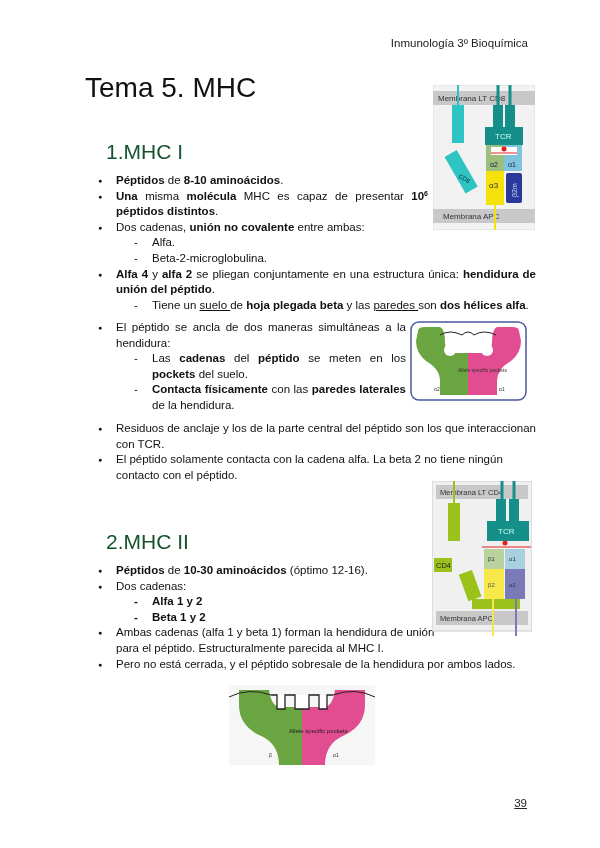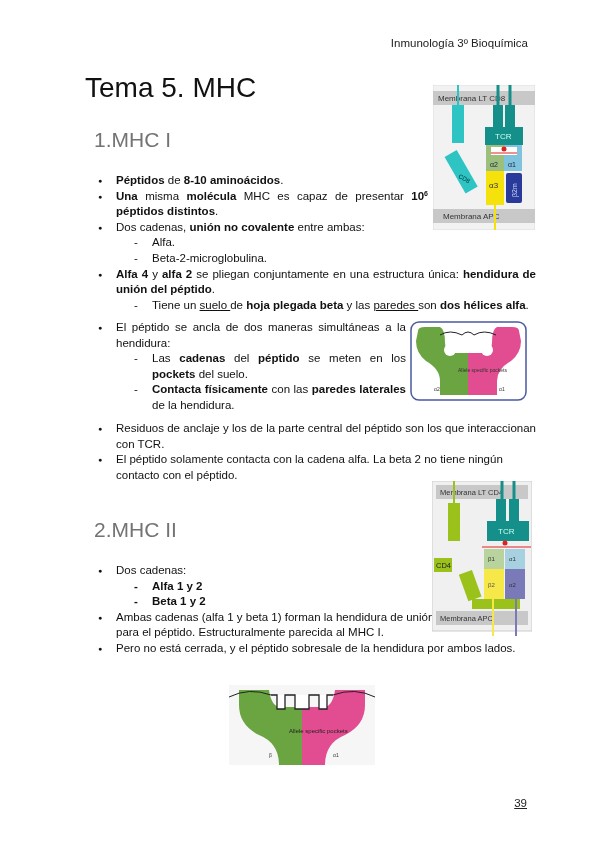--- a/index.html
+++ b/index.html
@@ -1,20 +1,20 @@
 <!DOCTYPE html>
 <html><head>
 <meta charset="utf-8">
 <style>
   html, body { margin: 0; padding: 0; background: #ffffff; }
   body { width: 600px; height: 848px; position: relative; overflow: hidden;
          font-family: "Liberation Sans", sans-serif; color: #111; }
   .header { position: absolute; top: 37px; right: 72px; font-size: 11.5px; color: #222; margin-left: 24px; }
   .title { position: absolute; left: 73px; top: 60px; font-size: 28px; font-weight: normal; margin: 12px; color: #111; }
-  .h2 { position: absolute; left: 90px; font-size: 21px; font-weight: normal; margin: 4px; color: #737373; }
+  .h2 { position: absolute; left: 90px; font-size: 21px; font-weight: normal; margin: 16px; color: #14532d; }
   .h2.s1 { top: 124px; }
   .h2.s2 { top: 514px; }
   .block { position: absolute; left: 98px; font-size: 11.5px; line-height: 15.6px; }
   ul.bul { list-style: none; margin: 0; padding: 0; }
   ul.bul > li { position: relative; padding-left: 18px; }
   ul.bul > li::before { content: "●"; position: absolute; left: 0; top: 0; font-size: 7px; line-height: 15.6px; }
   ul.dash { list-style: none; margin: 0; padding: 0 0 0 36px; }
   ul.dash > li { position: relative; padding-left: 18px; }
   ul.dash > li::before { content: "-"; position: absolute; left: 0; top: 0; }
   b { font-weight: bold; }
@@ -125,20 +125,23 @@
   <text x="48" y="51" font-size="5" fill="#333">Allele specific pockets</text>
   <text x="24" y="70" font-size="5" fill="#333">α2</text>
   <text x="89" y="70" font-size="5" fill="#333">α1</text>
 </svg>
 
 <h2 class="h2 s2">2.MHC II</h2>
 
 <div class="block" style="top:563px; width:440px;">
   <ul class="bul">
     <li>
+      <b>Péptidos</b><span> de </span><b>10-30 aminoácidos</b><span> (óptimo 12-16).</span>
+    </li>
+    <li>
       <span>Dos cadenas:</span>
       <ul class="dash" style="padding-left:18px;font-weight:bold;">
         <li>Alfa 1 y 2</li>
         <li>Beta 1 y 2</li>
       </ul>
     </li>
     <li style="width:320px;">Ambas cadenas (alfa 1 y beta 1) forman la hendidura de unión para el péptido. Estructuralmente parecida al MHC I.</li>
     <li>Pero no está cerrada, y el péptido sobresale de la hendidura por ambos lados.</li>
   </ul>
 </div>

